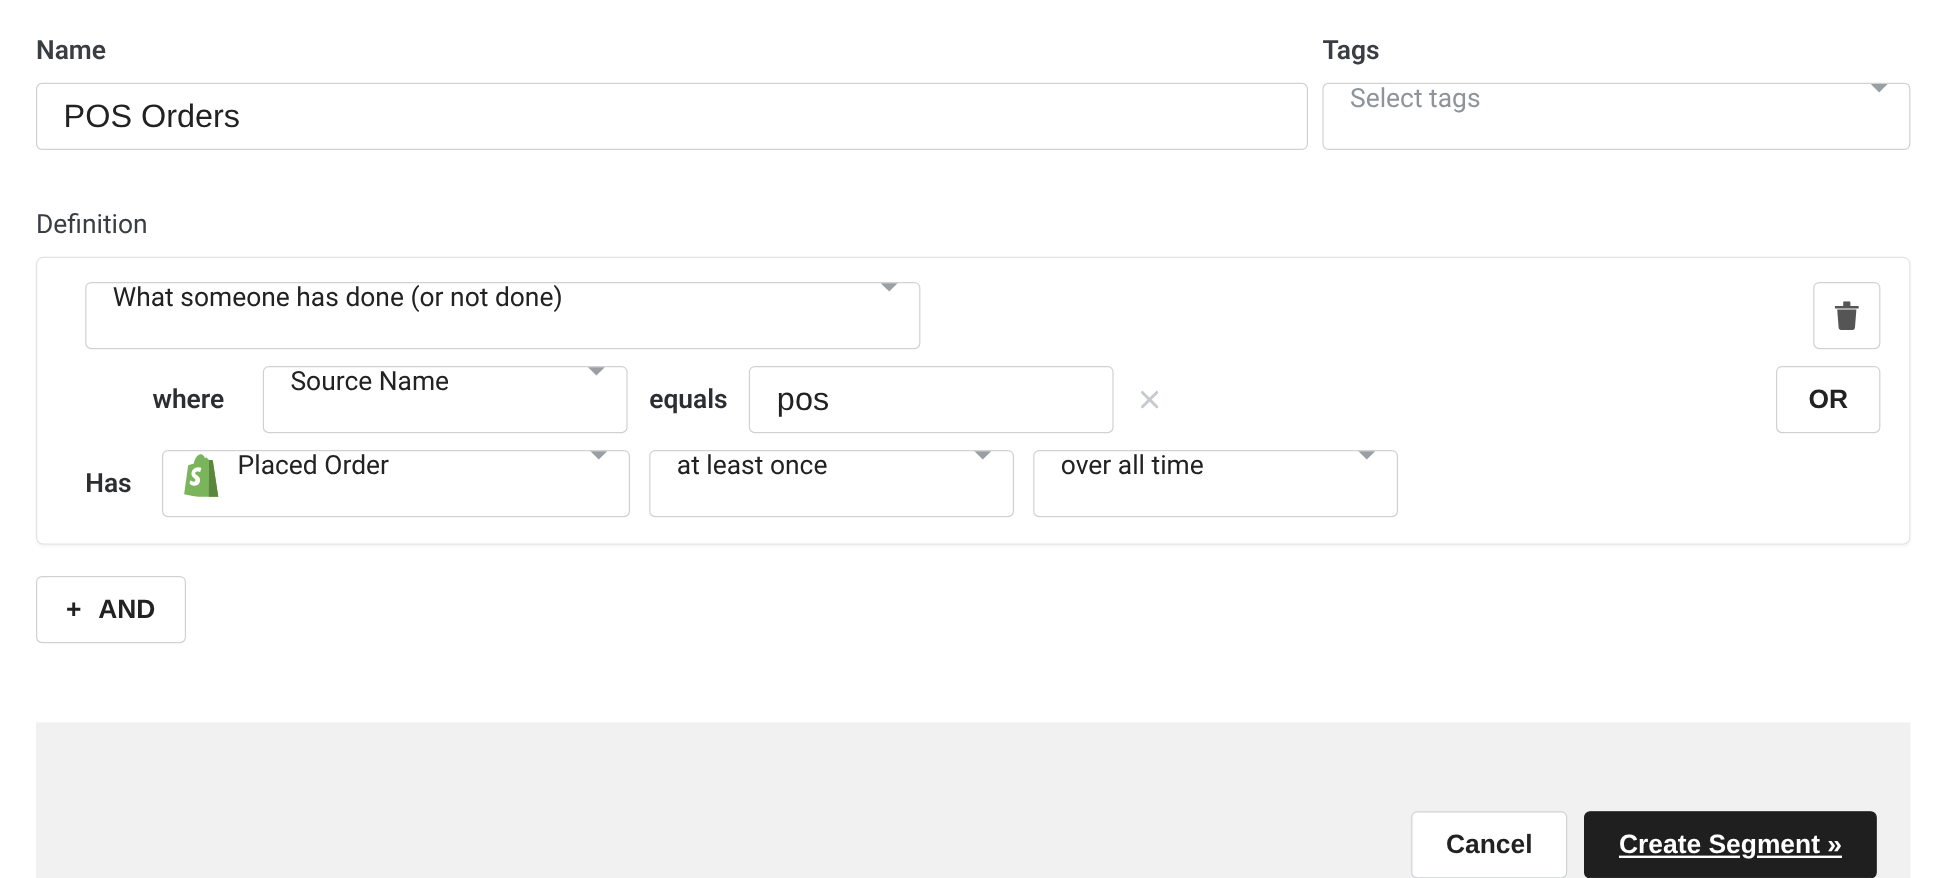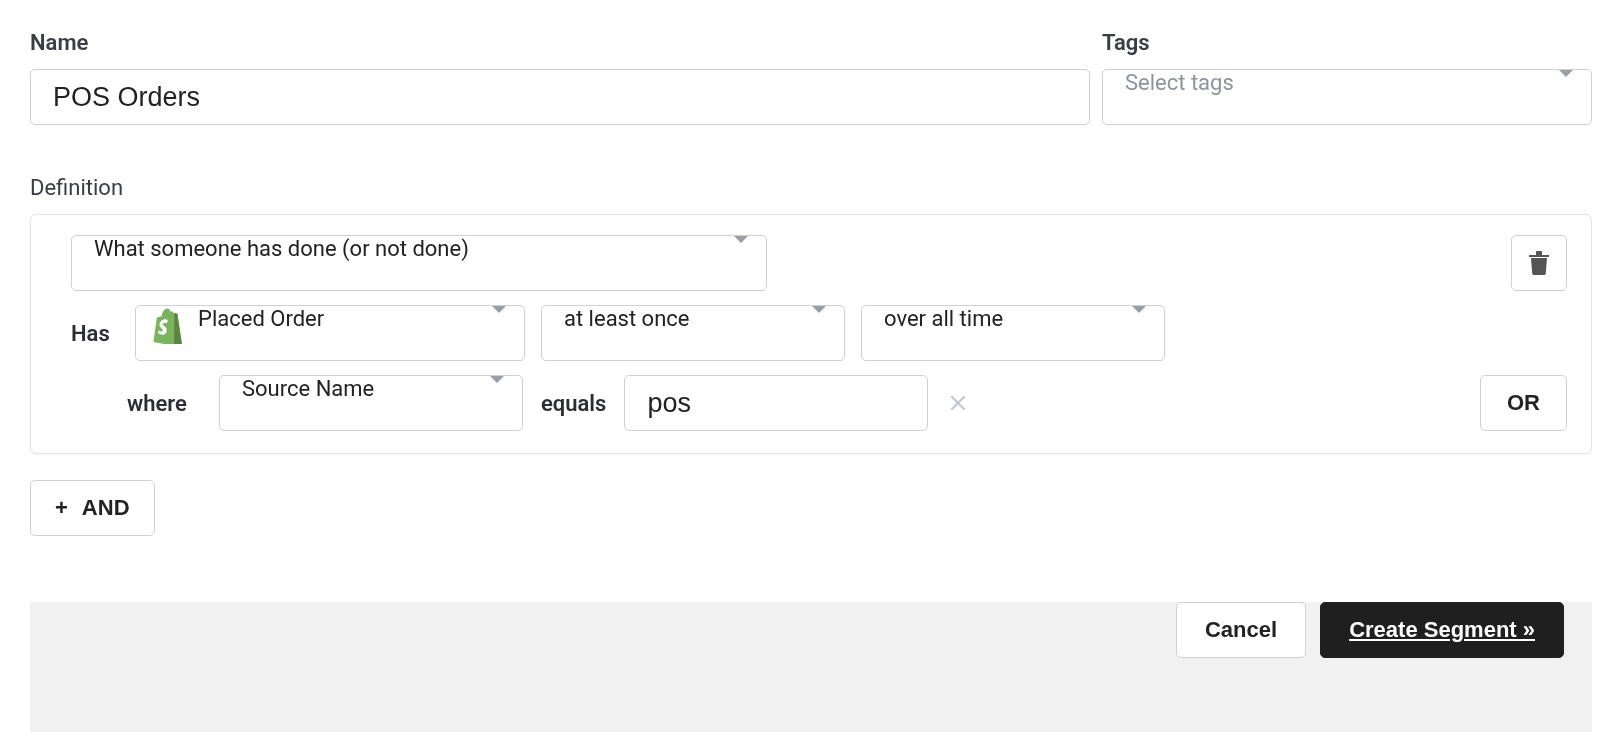--- a/index.html
+++ b/index.html
@@ -149,21 +149,21 @@
     gap: 14px;
     cursor: pointer;
   }
   .plus-icon { font-size: 22px; font-weight: 900; }
   .footer {
     position: absolute;
     left: 30px; right: 30px; bottom: 0;
     background: #f1f1f1;
     height: 130px;
     display: flex;
-    align-items: flex-start;
+    align-items: flex-end;
     justify-content: flex-end;
     padding: 0 28px;
     gap: 14px;
   }
   .btn {
     height: 56px;
     border-radius: 5px;
     padding: 0 28px;
     font-size: 22px;
     font-weight: 600;
@@ -202,56 +202,56 @@
       <button class="trash-btn">
         <svg class="trash-icon" width="20" height="24" viewBox="0 0 20 24">
           <path d="M2 7h16l-1.2 15.2c-.1 1-.9 1.8-1.9 1.8H5.1c-1 0-1.8-.8-1.9-1.8L2 7z"></path>
           <path d="M0 4h20v2H0z"></path>
           <path d="M7 1c0-.6.4-1 1-1h4c.6 0 1 .4 1 1v3H7V1z"></path>
         </svg>
       </button>
     </div>
 
     <div class="card-row">
+      <div class="inline-label where">where</div>
+      <div class="select-like select-source">
+        <span>Source Name</span>
+        <span class="caret"></span>
+      </div>
+      <div class="inline-label equals">equals</div>
+      <input class="input-text input-pos" type="text" value="pos" style="">
+      <div class="remove-x">
+        <svg width="16" height="16" viewBox="0 0 16 16">
+          <path stroke="#c6c9cd" stroke-width="2.4" stroke-linecap="round" d="M2 2l12 12M14 2L2 14"></path>
+        </svg>
+      </div>
+      <button class="or-btn">OR</button>
+    </div>
+
+    <div class="card-row">
       <div class="inline-label has">Has</div>
       <div class="select-like select-shopify">
         <svg class="shopify-icon" viewBox="0 0 24 28">
           <path fill="#7ab55c" d="M19.6 5.7c-.1-.1-.3-.2-.5-.2l-1.8-.1-1.4-1.4c-.1-.1-.4-.1-.5 0l-.7.2c-.4-1.2-1.2-2.3-2.5-2.3-1.8 0-3.6 2.3-4.2 5.7L5 8.5c-.5.2-.6.2-.6.7L2 26.5l15.2 2.9 5.8-1.3L19.6 5.7z"></path>
           <path fill="#5a863d" d="M17.2 29.4l5.8-1.3L19.6 5.7c-.1-.1-.3-.2-.5-.2l-1.8-.1-.1 24z"></path>
           <path fill="#fff" d="M12.6 10.5l-.8 2.4s-.7-.4-1.6-.4c-1.3 0-1.4.8-1.4 1 0 1.1 3 1.5 3 4.2 0 2.1-1.3 3.5-3.2 3.5-2.2 0-3.3-1.4-3.3-1.4l.6-2s1.2 1 2.1 1c.6 0 .9-.5.9-.9 0-1.5-2.4-1.6-2.4-4 0-2.1 1.5-4.1 4.5-4.1 1.2 0 1.6.7 1.6.7z"></path>
         </svg>
         <span class="sel-text">Placed Order</span>
         <span class="caret"></span>
       </div>
       <div class="select-like select-freq">
         <span>at least once</span>
         <span class="caret"></span>
       </div>
       <div class="select-like select-time">
         <span>over all time</span>
         <span class="caret"></span>
       </div>
     </div>
 
-    <div class="card-row">
-      <div class="inline-label where">where</div>
-      <div class="select-like select-source">
-        <span>Source Name</span>
-        <span class="caret"></span>
-      </div>
-      <div class="inline-label equals">equals</div>
-      <input class="input-text input-pos" type="text" value="pos" style="">
-      <div class="remove-x">
-        <svg width="16" height="16" viewBox="0 0 16 16">
-          <path stroke="#c6c9cd" stroke-width="2.4" stroke-linecap="round" d="M2 2l12 12M14 2L2 14"></path>
-        </svg>
-      </div>
-      <button class="or-btn">OR</button>
-    </div>
-
   </div>
 
   <button class="and-btn">
     <span class="plus-icon">+</span>
     <span>AND</span>
   </button>
 </div>
 
 <div class="footer">
   <button class="btn cancel">Cancel</button>

